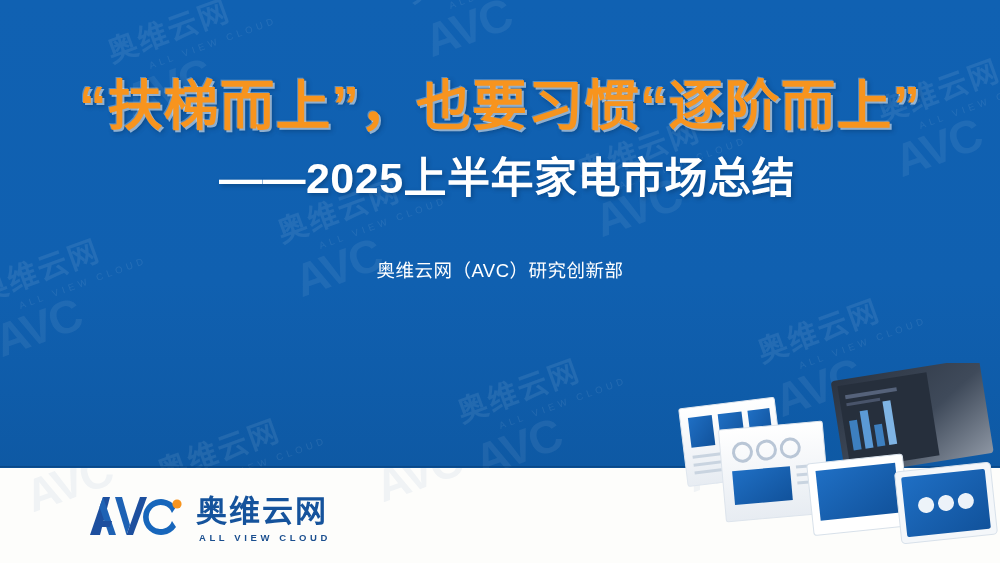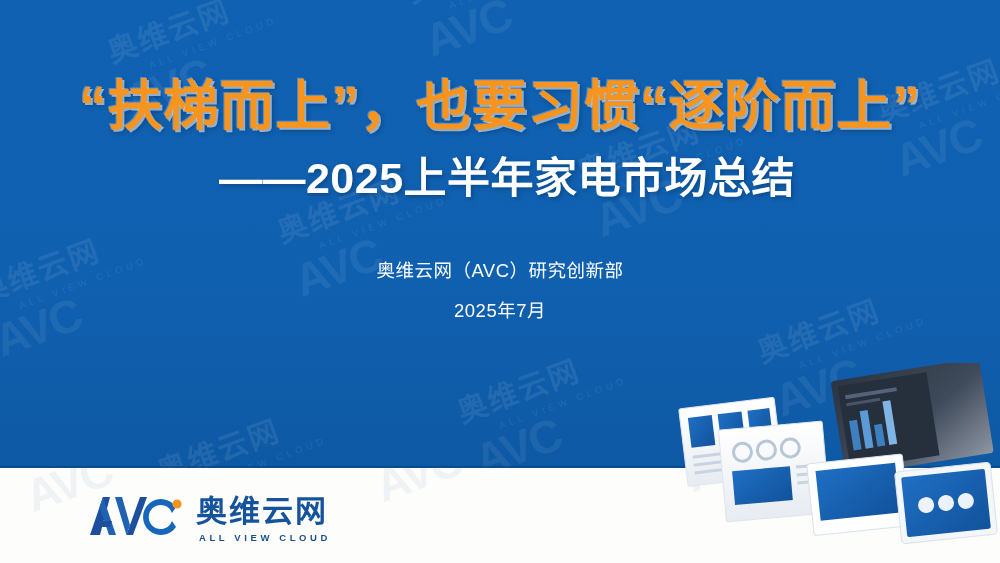--- a/index.html
+++ b/index.html
@@ -260,21 +260,20 @@
     </div>
     <div class="wm" style="left:740px; top:-10px;">
       <span class="wm-avc">AVC</span>
     </div>
   </div>
 
   <div class="title-block">
     <h1 class="main-title">“扶梯而上”，也要习惯“逐阶而上”</h1>
     <h2 class="sub-title">——2025上半年家电市场总结</h2>
     <p class="byline">奥维云网（AVC）研究创新部</p>
-    <p class="dateline">2025年7月</p>
   </div>
 
   <div class="logo">
     <div class="logo-avc">
       <svg width="96" height="42" viewBox="0 0 96 42" aria-hidden="true">
 
         <path d="M2 40 L15 2 L22 2 L12 40 Z" fill="#1d4f9e"></path>
         <path d="M15 2 L28 40 L21 40 L11.5 12 Z" fill="#1e62b4"></path>
         <path d="M10 26 L24 26 L22 32 L8 32 Z" fill="#1d4f9e"></path>
 

